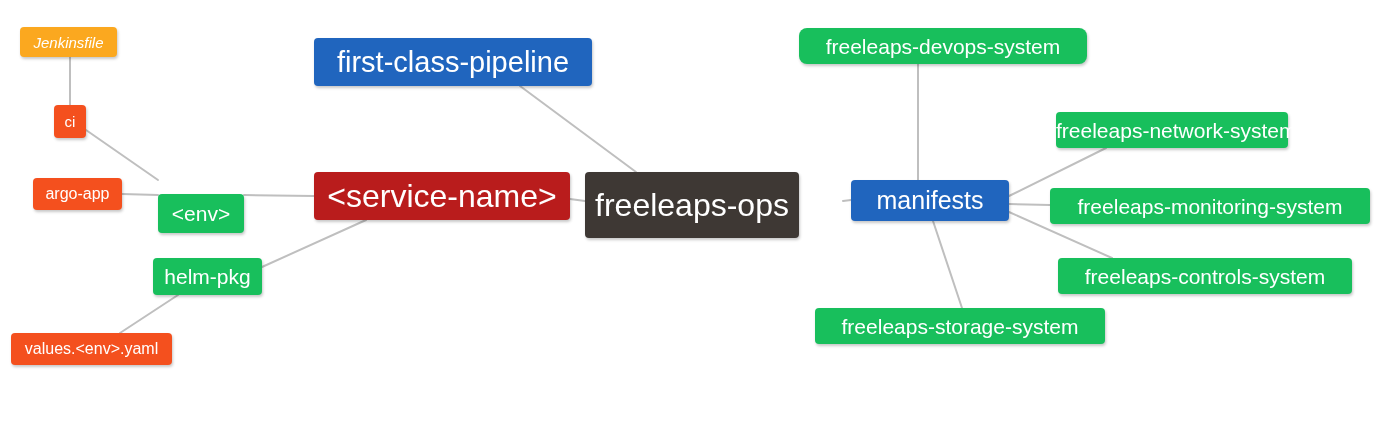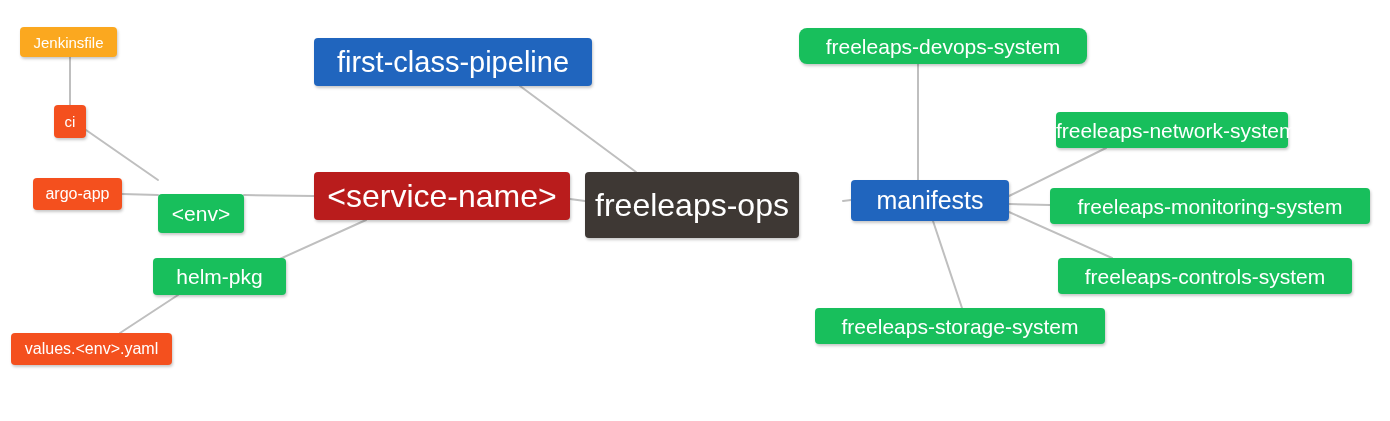--- a/index.html
+++ b/index.html
@@ -71,33 +71,33 @@
       <line class="edge" x1="520" y1="86" x2="636" y2="172" stroke="#bfbfbf"></line>
       <line class="edge" x1="570" y1="199" x2="585" y2="201" stroke="#bfbfbf"></line>
       <line class="edge" x1="843" y1="201" x2="851" y2="200" stroke="#bfbfbf"></line>
       <line class="edge" x1="918" y1="180" x2="918" y2="64" stroke="#bfbfbf"></line>
       <line class="edge" x1="1009" y1="196" x2="1106" y2="148" stroke="#bfbfbf"></line>
       <line class="edge" x1="1009" y1="204" x2="1050" y2="205" stroke="#bfbfbf"></line>
       <line class="edge" x1="1009" y1="212" x2="1112" y2="258" stroke="#bfbfbf"></line>
       <line class="edge" x1="933" y1="221" x2="962" y2="308" stroke="#bfbfbf"></line>
     </svg>
   <div id="node-layer">
-      <div class="node" style="left: 20px; top: 27px; width: 97px; height: 30px; background: rgb(251, 168, 31); font-size: 15px;">
+      <div class="node" style="left: 20px; top: 27px; width: 97px; height: 30px; background: rgb(251, 168, 31); font-size: 15px; font-style: italic;">
         <span class="node-label">Jenkinsfile</span>
       </div>
       <div class="node" style="left: 54px; top: 105px; width: 32px; height: 33px; background: rgb(244, 80, 30); font-size: 15px;">
         <span class="node-label">ci</span>
       </div>
       <div class="node" style="left: 33px; top: 178px; width: 89px; height: 32px; background: rgb(244, 80, 30); font-size: 16px; align-items: center;">
         <span class="node-label">argo-app</span>
       </div>
       <div class="node" style="left: 158px; top: 176px; width: 86px; height: 39px; background: rgb(24, 191, 92); font-size: 21px; margin-top: 18px;">
         <span class="node-label">&lt;env&gt;</span>
       </div>
-      <div class="node" style="left: 153px; top: 258px; width: 133px; height: 37px; background: rgb(24, 191, 92); font-size: 21px;">
+      <div class="node" style="left: 153px; top: 258px; width: 109px; height: 37px; background: rgb(24, 191, 92); font-size: 21px;">
         <span class="node-label">helm-pkg</span>
       </div>
       <div class="node" style="left: 11px; top: 333px; width: 161px; height: 32px; background: rgb(244, 80, 30); font-size: 16px;">
         <span class="node-label">values.&lt;env&gt;.yaml</span>
       </div>
       <div class="node" style="left: 314px; top: 38px; width: 278px; height: 48px; background: rgb(32, 101, 190); font-size: 29px;">
         <span class="node-label">first-class-pipeline</span>
       </div>
       <div class="node" style="left: 314px; top: 172px; width: 256px; height: 48px; background: #b91c1c; font-size: 32px;">
         <span class="node-label">&lt;service-name&gt;</span>

